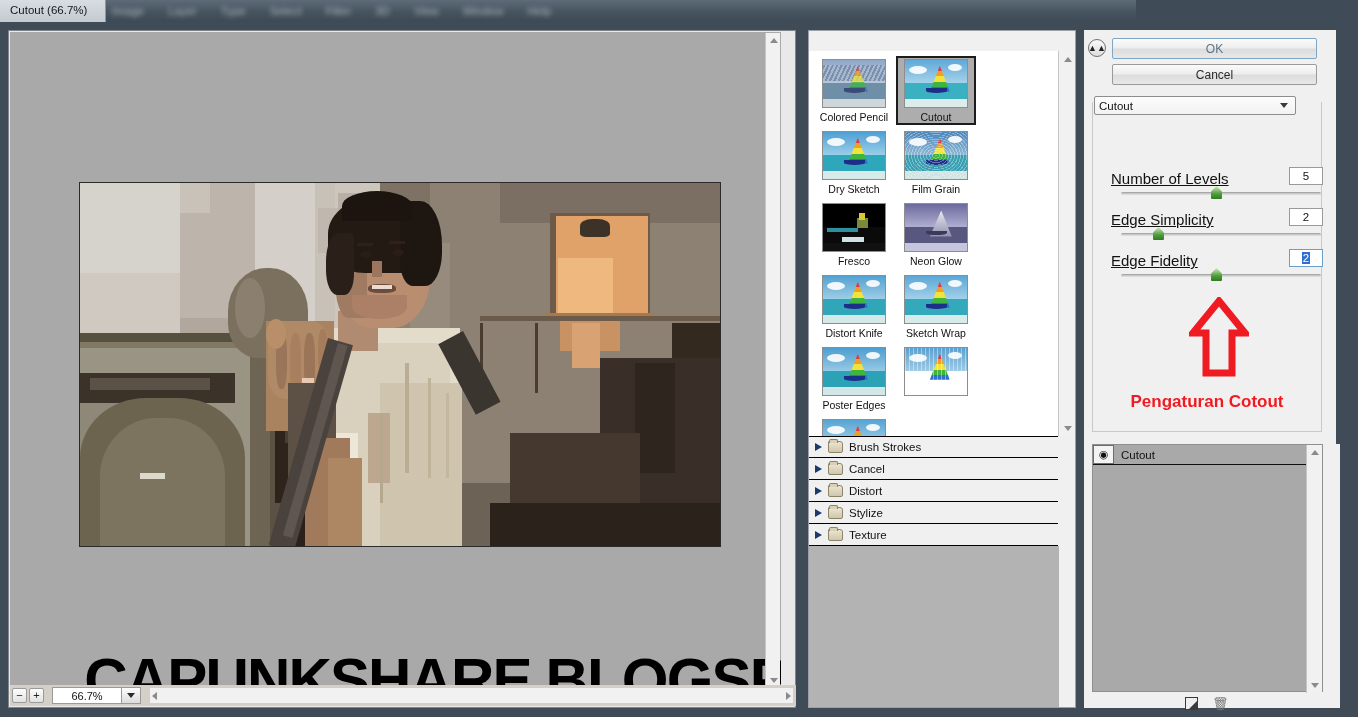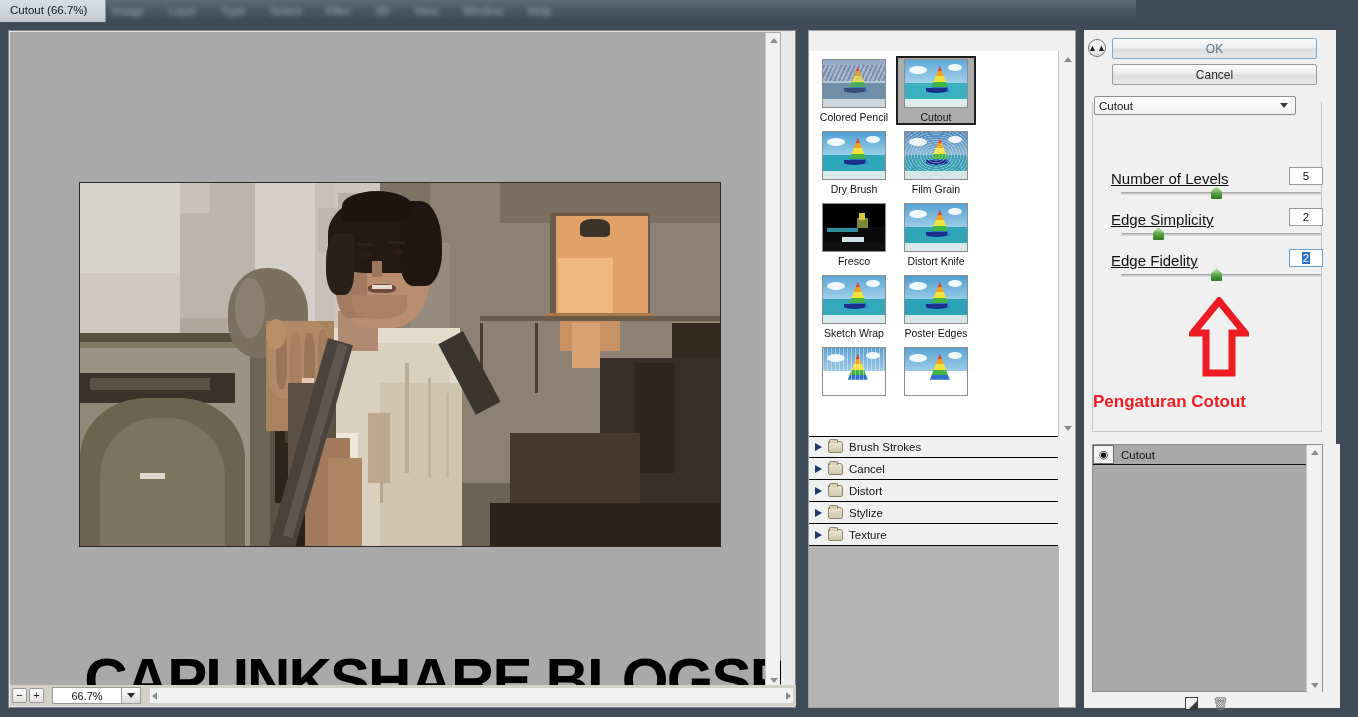--- a/index.html
+++ b/index.html
@@ -323,21 +323,21 @@
     position: absolute; top: 16px; width: 11px; height: 13px;
     background: linear-gradient(180deg,#cfe8c0 0%,#4f9e3a 60%,#2f7a22 100%);
     clip-path: polygon(50% 0, 100% 42%, 100% 100%, 0 100%, 0 42%);
     border-radius: 1px;
   }
   u { text-decoration: underline; }
 
   #red-arrow { position: absolute; left: 96px; top: 195px; }
   #annot {
     position: absolute; left: 0; right: 0; top: 290px;
-    text-align: left; color: #ef1b22; font-size: 17px; font-weight: bold;
+    text-align: center; color: #ef1b22; font-size: 17px; font-weight: bold;
   }
 
   
   #fx-panel {
     position: absolute; left: 8px; top: 414px; width: 248px; height: 264px;
     background: #f0f0f0;
   }
   #fx-list {
     position: absolute; left: 0; top: 0; width: 231px; height: 248px;
     background: #a9a9a9; border: 1px solid #8f8f8f;
@@ -546,21 +546,21 @@
         <div class="thumb-cell">
           <div class="thumb-img tb" style="background: none;">
             <div class="sky" style="background:linear-gradient(180deg,#4f9fd4,#9acfe8)"></div>
             <div class="sea" style="background:#2fa7bb"></div>
             <div class="sand" style="background:#d6eae9"></div>
             <div class="rainbow"></div>
             <div class="hull"></div>
             <div class="cloud" style="left:6%;top:12%;width:18px;height:8px"></div>
             <div class="cloud" style="left:70%;top:8%;width:14px;height:7px"></div>
           </div>
-          <div class="thumb-lbl">Dry Brush</div>
+          <div class="thumb-lbl">Dry Sketch</div>
         </div>
         <div class="thumb-cell">
           <div class="thumb-img tb" style="background: none;">
             <div class="sky" style="background:linear-gradient(180deg,#4a86bb,#8fb9d6)"></div>
             <div class="sea" style="background:#3a9fb2"></div>
             <div class="sand" style="background:#cfe3e2"></div>
             <div class="rainbow"></div>
             <div class="hull"></div>
             <div class="cloud" style="left:6%;top:12%;width:18px;height:8px"></div>
             <div class="cloud" style="left:70%;top:8%;width:14px;height:7px"></div>
@@ -575,20 +575,30 @@
             <div class="sand" style="background:#101010"></div>
             <div style="position:absolute;left:6%;top:52%;width:50%;height:8%;background:#2f8f9e"></div>
             <div style="position:absolute;left:55%;top:30%;width:18%;height:22%;background:#7a8a3a"></div>
             <div style="position:absolute;left:58%;top:20%;width:10%;height:14%;background:#d8c83a"></div>
             <div style="position:absolute;left:30%;top:70%;width:36%;height:10%;background:#cfe3e4"></div>
           </div>
           <div class="thumb-lbl">Fresco</div>
         </div>
         <div class="thumb-cell">
           <div class="thumb-img tb" style="background: none;">
+            <div class="sky" style="background:linear-gradient(180deg,#6b6a9e,#b0aed0)"></div>
+            <div class="sea" style="background:#58577f"></div>
+            <div class="sand" style="background:#c7c5dd"></div>
+            <div style="position:absolute;left:40%;top:14%;width:22px;height:26px;background:linear-gradient(180deg,#e8e8f0,#8f8fb0);clip-path:polygon(52% 0,100% 100%,0 100%)"></div>
+            <div style="position:absolute;left:34%;top:58%;width:34%;height:9%;background:#3b3a58;border-radius:0 0 50% 50%"></div>
+          </div>
+          <div class="thumb-lbl">Neon Glow</div>
+        </div>
+        <div class="thumb-cell">
+          <div class="thumb-img tb" style="background: none;">
             <div class="sky" style="background:linear-gradient(180deg,#54a2d2,#9dcde6)"></div>
             <div class="sea" style="background:#30a6b8"></div>
             <div class="sand" style="background:#d5e9e8"></div>
             <div class="rainbow"></div>
             <div class="hull"></div>
             <div class="cloud" style="left:6%;top:12%;width:18px;height:8px"></div>
             <div class="cloud" style="left:70%;top:8%;width:14px;height:7px"></div>
           </div>
           <div class="thumb-lbl">Distort Knife</div>
         </div>

